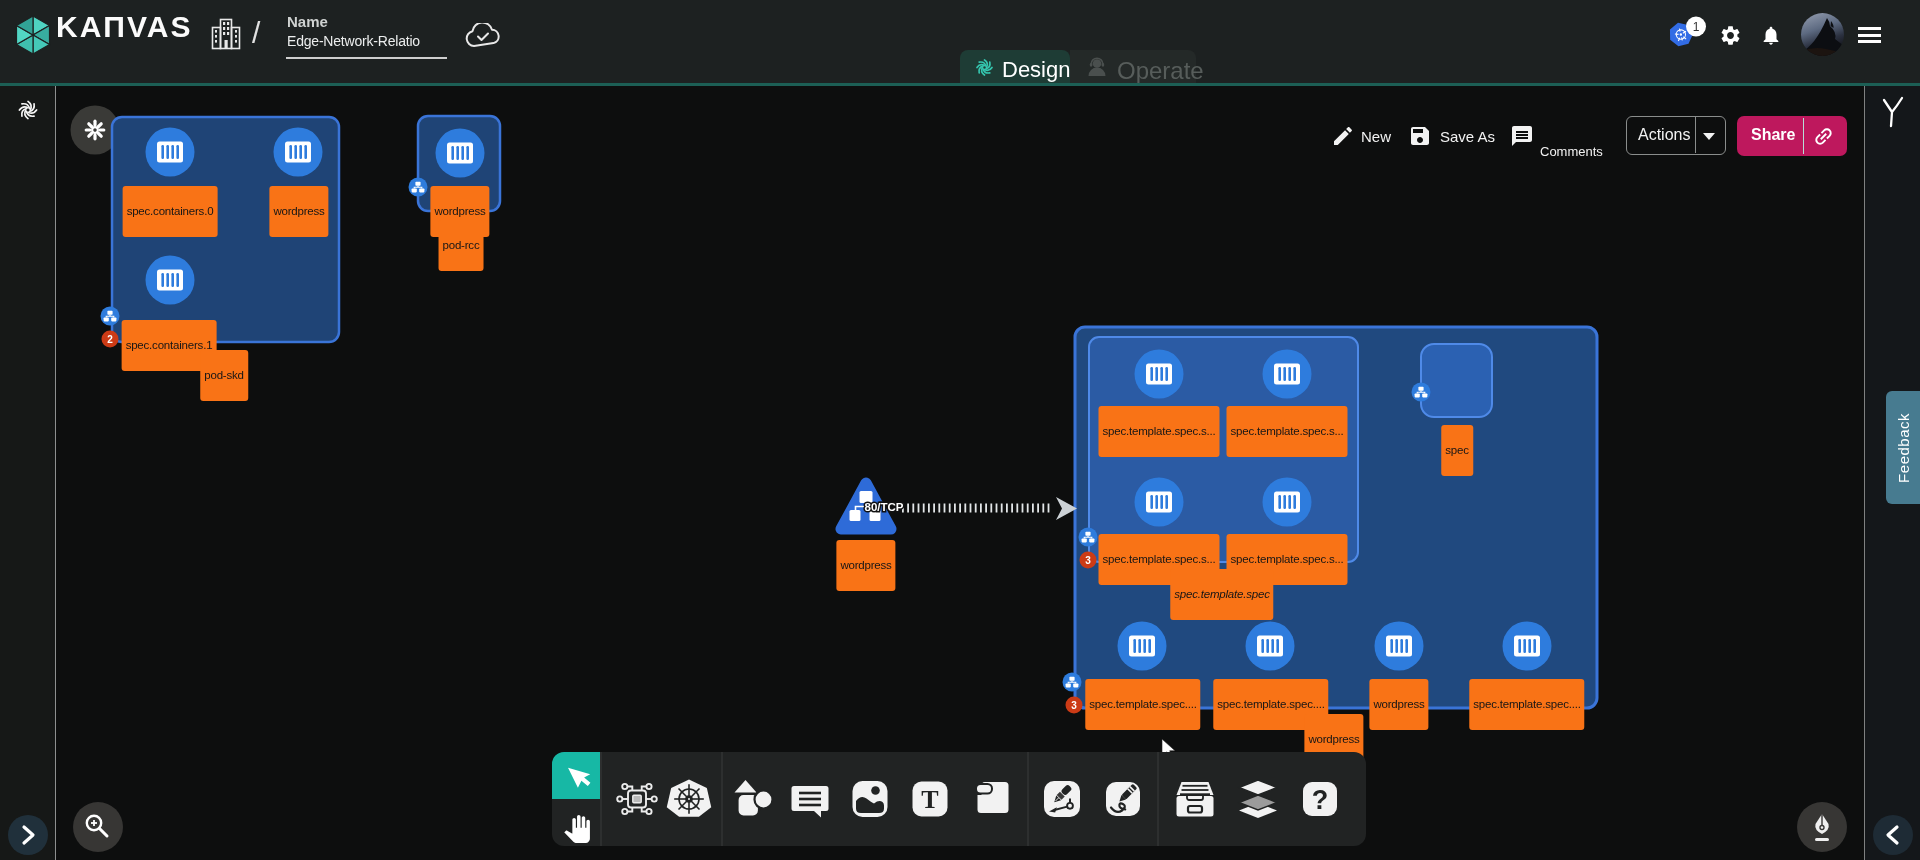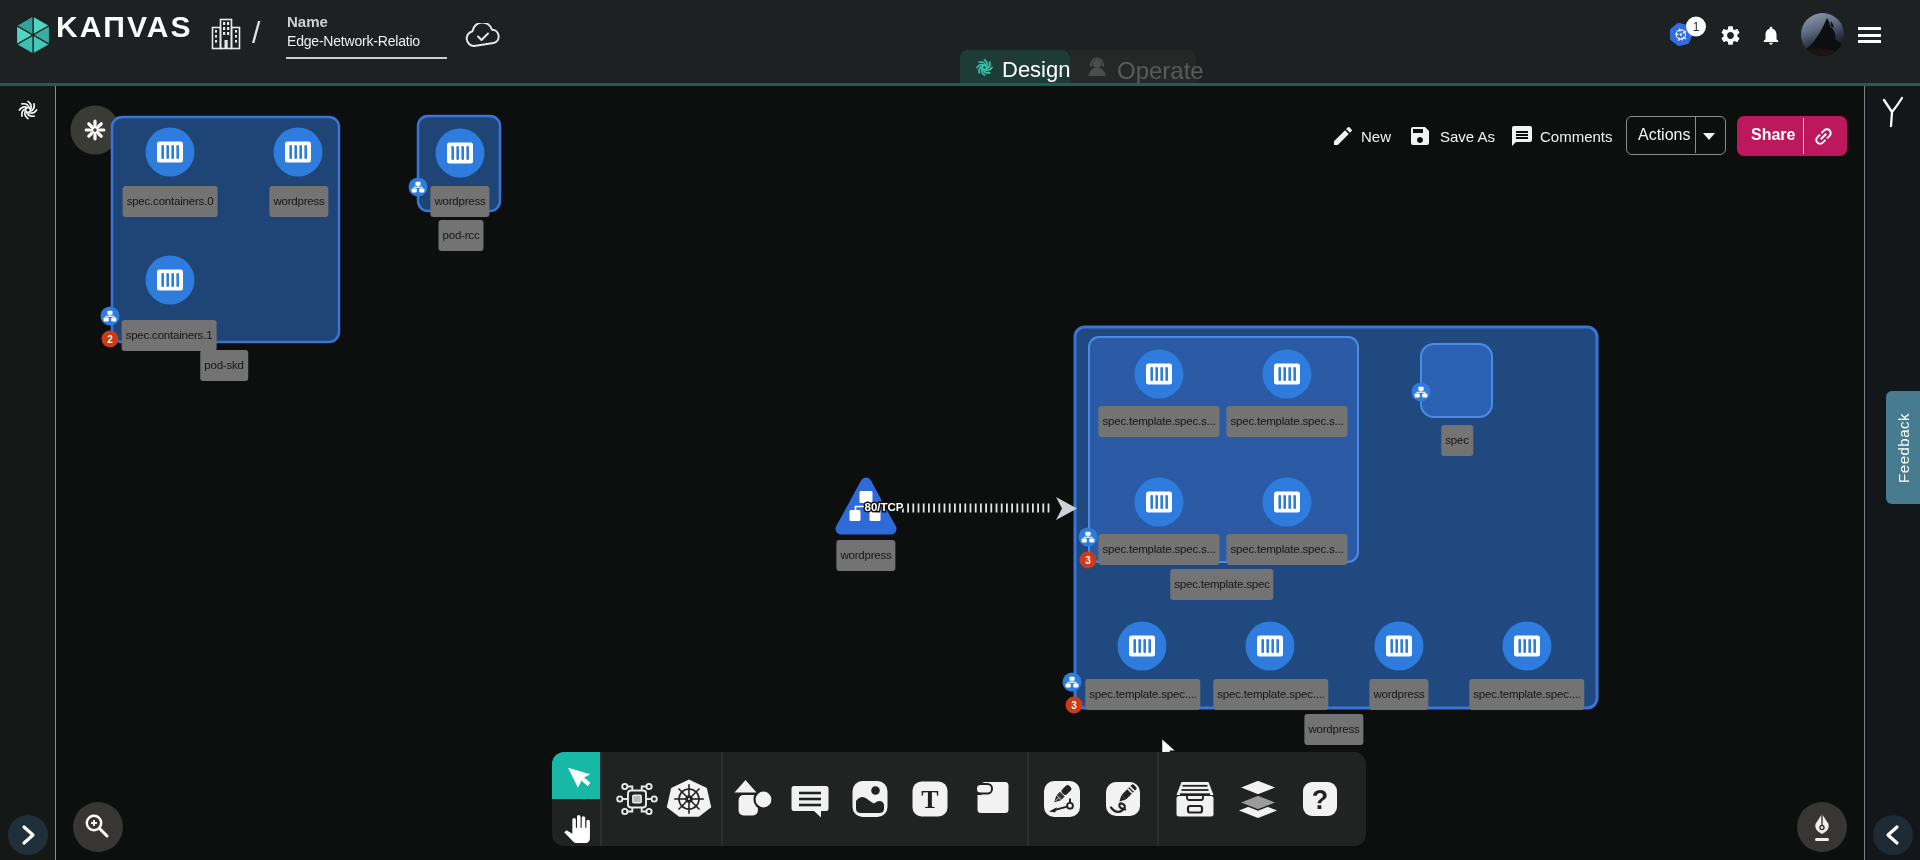--- a/index.html
+++ b/index.html
@@ -4,22 +4,22 @@
 <style>
   * { margin:0; padding:0; box-sizing:border-box; }
   html,body { width:1920px; height:860px; overflow:hidden; background:#0d0e0e;
     font-family:"Liberation Sans", sans-serif; }
   .abs { position:absolute; }
   #header { position:absolute; left:0; top:0; width:1920px; height:83px; background:#1d2121; }
   #tealline { position:absolute; left:0; top:83px; width:1920px; height:3px; background:#1c5f55; }
   #canvas { position:absolute; left:0; top:86px; width:1920px; height:774px; background:#0d0e0e; }
   #lstrip { position:absolute; left:0; top:86px; width:56px; height:774px; background:#161817; border-right:1px solid #8d8f8f; }
   #rstrip { position:absolute; left:1864px; top:86px; width:56px; height:774px; background:#14171a; border-left:1px solid #7f8181; }
-  .chip { position:absolute; background:#737373; color:#161616; font-size:11.5px; letter-spacing:-0.2px; line-height:15px;
-    padding:8px 4px; border-radius:3px; white-space:nowrap; transform:translateX(-50%); }
+  .chip { position:absolute; background:#f97316; color:#161616; font-size:11.5px; letter-spacing:-0.2px; line-height:15px;
+    padding:18px 4px; border-radius:3px; white-space:nowrap; transform:translateX(-50%); }
   #feedback { position:absolute; left:1886px; top:391px; width:34px; height:113px; background:#477b90;
     border-radius:6px 0 0 6px; color:#fff; font-size:15px; display:flex; align-items:center; justify-content:center; }
   #feedback span { writing-mode:vertical-rl; transform:rotate(180deg); letter-spacing:0.5px; }
 </style>
 </head>
 <body>
 <div id="header">
 
   <svg class="abs" style="left:14px; top:15px;" width="38" height="40" viewBox="0 0 38 40">
     <g stroke="#1d2121" stroke-width="1.2">
@@ -140,21 +140,21 @@
     <path fill="#f2f2f2" d="M3 17.25V21h3.75L17.81 9.94l-3.75-3.75L3 17.25zM20.71 7.04c.39-.39.39-1.02 0-1.41l-2.34-2.34c-.39-.39-1.02-.39-1.41 0l-1.83 1.83 3.75 3.75 1.83-1.83z"></path>
   </svg>
   <div class="abs" style="left:1361px; top:128px; color:#f2f2f2; font-size:15px;">New</div>
   <svg class="abs" style="left:1408px; top:124px;" width="24" height="24" viewBox="0 0 24 24">
     <path fill="#f2f2f2" d="M17 3H5c-1.11 0-2 .9-2 2v14c0 1.1.89 2 2 2h14c1.1 0 2-.9 2-2V7l-4-4zm-5 16c-1.66 0-3-1.34-3-3s1.34-3 3-3 3 1.34 3 3-1.34 3-3 3zm3-10H5V5h10v4z"></path>
   </svg>
   <div class="abs" style="left:1440px; top:128px; color:#f2f2f2; font-size:15px;">Save As</div>
   <svg class="abs" style="left:1510px; top:124px;" width="24" height="24" viewBox="0 0 24 24">
     <path fill="#f2f2f2" d="M20 2H4c-1.1 0-2 .9-2 2v18l4-4h14c1.1 0 2-.9 2-2V4c0-1.1-.9-2-2-2zM18 12H6v-2h12v2zm0 3H6v-2h12v2zm0-6H6V7h12v2z"></path>
   </svg>
-  <div class="abs" style="left:1540px; top:128px; color:#f2f2f2; font-size:15px;">Comments</div>
+  <div class="abs" style="left:1540px; top:144px; color:#f2f2f2; font-size:13px;">Comments</div>
   <div class="abs" style="left:1626px; top:116px; width:100px; height:39px; border:1.5px solid #8a8d8c; border-radius:6px;">
     <div class="abs" style="left:11px; top:9px; color:#f2f2f2; font-size:16px;">Actions</div>
     <div class="abs" style="left:68px; top:0; width:1px; height:36px; background:#8a8d8c;"></div>
     <svg class="abs" style="left:74px; top:14px;" width="16" height="10" viewBox="0 0 16 10">
         <polygon points="2,2 14,2 8,9" fill="#f2f2f2"></polygon>
       </svg>
   </div>
   <div class="abs" style="left:1737px; top:116px; width:110px; height:40px; background:#be185d; border-radius:7px;">
     <div class="abs" style="left:14px; top:10px; color:#fff; font-size:16px; font-weight:700;">Share</div>
     <div class="abs" style="left:66px; top:2px; width:1px; height:36px; background:#b9ddd7;"></div>
@@ -291,21 +291,21 @@
   <div class="chip" style="left:299px; top:186px;">wordpress</div>
   <div class="chip" style="left:169px; top:320px;">spec.containers.1</div>
   <div class="chip" style="left:224px; top:350px;">pod-skd</div>
   <div class="chip" style="left:460px; top:186px;">wordpress</div>
   <div class="chip" style="left:461px; top:220px;">pod-rcc</div>
   <div class="chip" style="left:866px; top:540px;">wordpress</div>
   <div class="chip" style="left:1159px; top:406px;">spec.template.spec.s...</div>
   <div class="chip" style="left:1287px; top:406px;">spec.template.spec.s...</div>
   <div class="chip" style="left:1159px; top:534px;">spec.template.spec.s...</div>
   <div class="chip" style="left:1287px; top:534px;">spec.template.spec.s...</div>
-  <div class="chip" style="left:1222px; top:569px;">spec.template.spec</div>
+  <div class="chip" style="left:1222px; top:569px;font-style:italic;">spec.template.spec</div>
   <div class="chip" style="left:1457px; top:425px;">spec</div>
   <div class="chip" style="left:1143px; top:679px;">spec.template.spec....</div>
   <div class="chip" style="left:1271px; top:679px;">spec.template.spec....</div>
   <div class="chip" style="left:1399px; top:679px;">wordpress</div>
   <div class="chip" style="left:1527px; top:679px;">spec.template.spec....</div>
   <div class="chip" style="left:1334px; top:714px;">wordpress</div>
 </div>
 
 <div id="dock" style="position:absolute; left:552px; top:752px; width:814px; height:94px; background:#212323; border-radius:12px;">
 <svg width="814" height="94" viewBox="0 0 814 94" style="position:absolute; left:0; top:0;">

